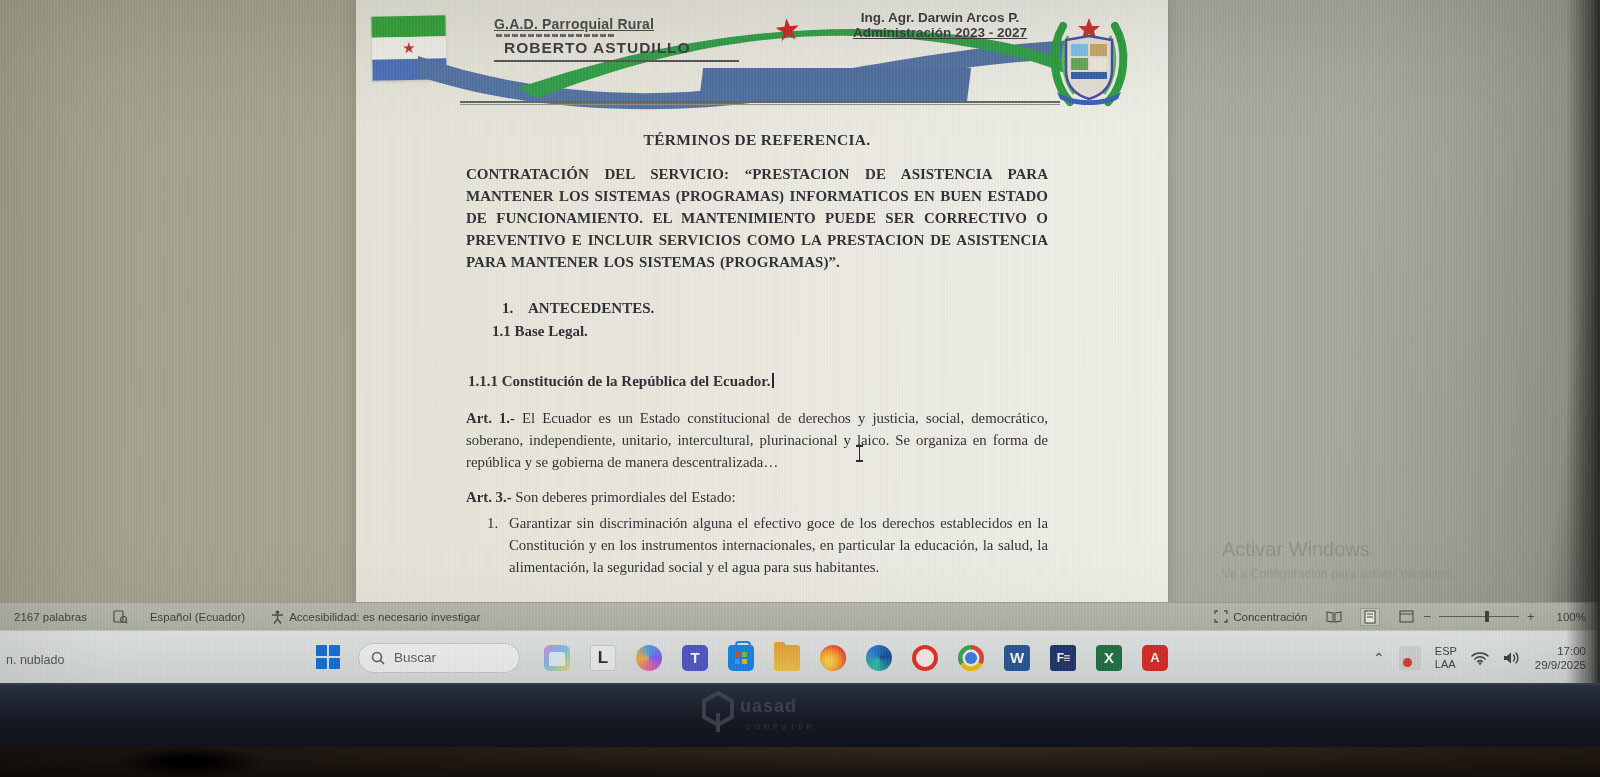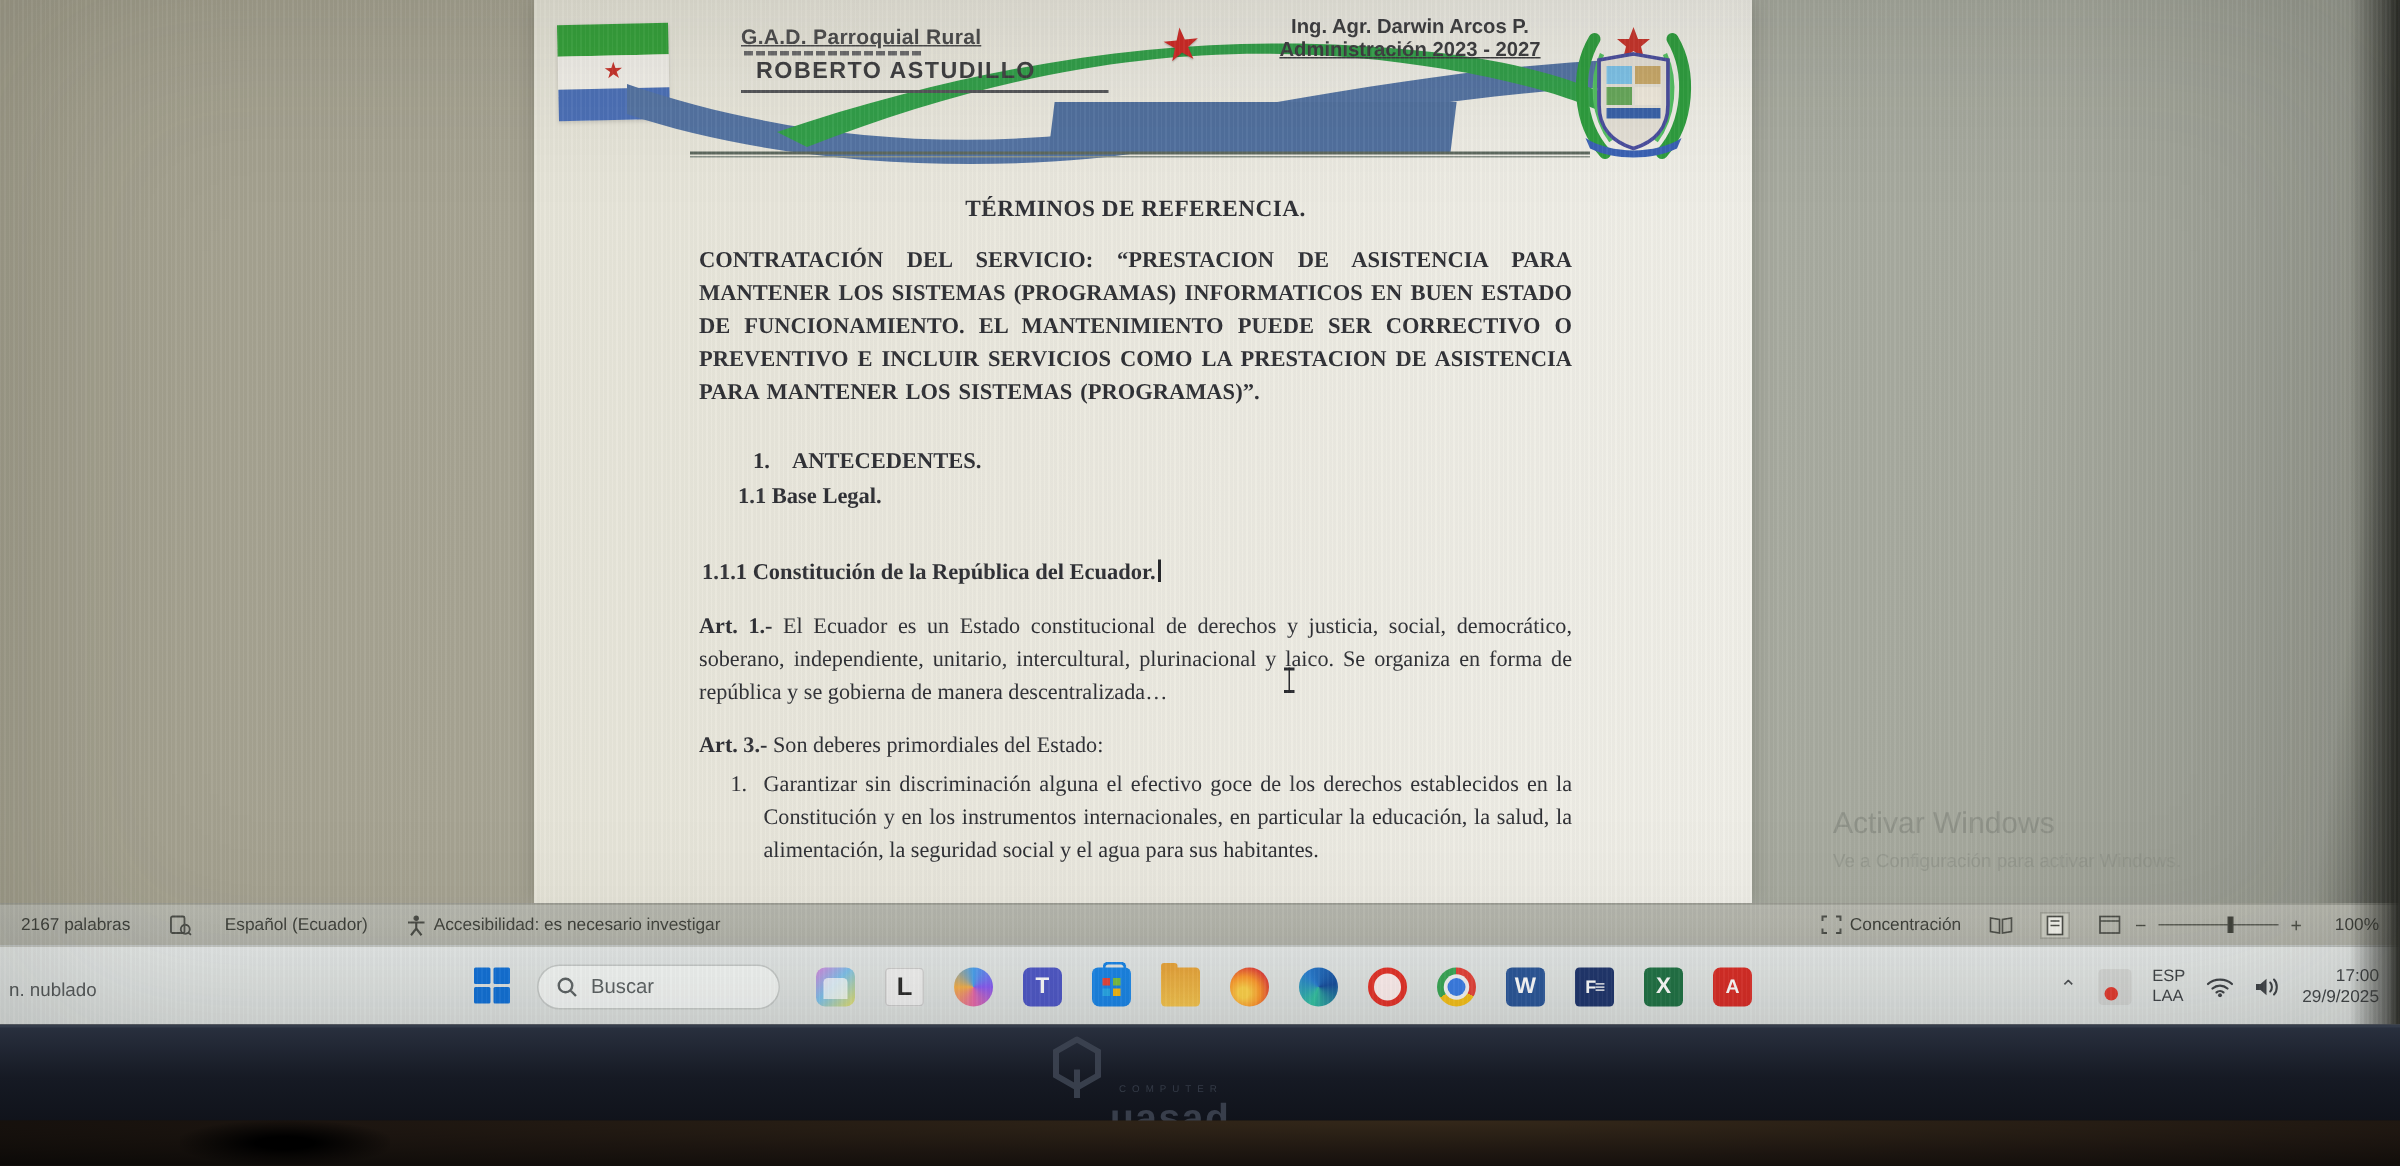--- a/index.html
+++ b/index.html
@@ -129,21 +129,21 @@
   .rec-tile { width:22px; height:24px; background:rgba(200,200,198,.5); border-radius:3px; position:relative; }
   .rec-tile::after { content:""; position:absolute; left:4px; bottom:3px; width:9px; height:9px; border-radius:50%; background:#e23b30; }
   .lang { font-size:11px; line-height:13px; text-align:left; }
   .clock { font-size:11.5px; text-align:right; line-height:14px; }
 
   
   .bezel { position:absolute; left:0; top:683px; width:1600px; height:64px;
     background:linear-gradient(#2a3140,#161a24 55%,#10131b); }
   .bezel::before { content:""; position:absolute; top:0; left:0; right:0; height:2px; background:#3c4452; opacity:.6; }
   .brand { position:absolute; left:700px; top:8px; display:flex; align-items:flex-start; gap:4px; opacity:.85; }
-  .brand-text { font-size:26px; font-weight:bold; color:#3f4654; letter-spacing:1px; line-height:30px;margin-top:39px; }
+  .brand-text { font-size:18px; font-weight:bold; color:#3f4654; letter-spacing:1px; line-height:30px; }
   .brand-sub { position:absolute; left:46px; top:32px; font-size:6.5px; letter-spacing:4px; color:#39404d; }
   .desk { position:absolute; left:0; top:747px; width:1600px; height:30px;
     background:radial-gradient(ellipse at 60% 0%, #34281a 0%, #1c1510 55%, #0b0907 100%); }
   .desk::before { content:""; position:absolute; left:120px; top:0; width:140px; height:30px; background:radial-gradient(#000 20%, transparent 75%); }
 </style>
 </head>
 <body>
 
 <div class="screen">
 

